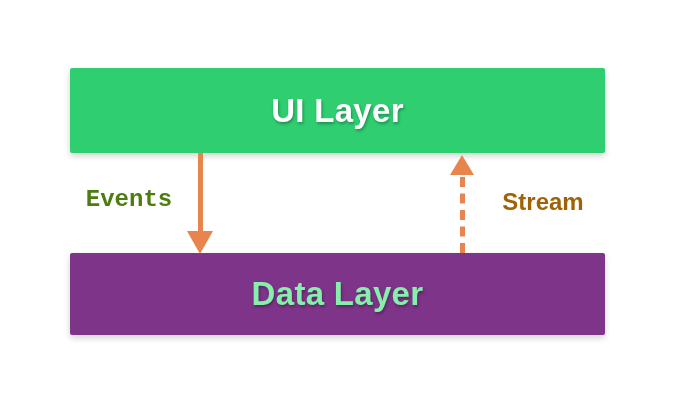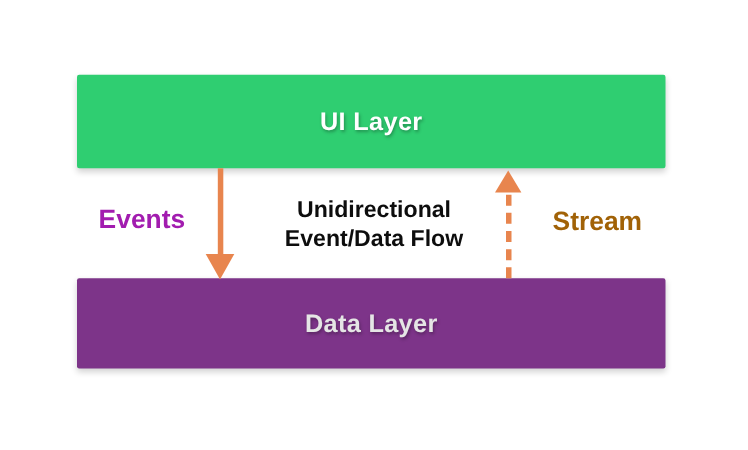--- a/index.html
+++ b/index.html
@@ -20,21 +20,21 @@
     width: 535px;
     border-radius: 2px;
     box-shadow: 0 3px 6px rgba(0,0,0,0.18);
     display: flex;
     align-items: center;
     justify-content: center;
   }
   .layer-ui   { top: 68px;  height: 85px; }
   .layer-data { top: 253px; height: 82px; }
   .layer-label {
-    font-size: 23px;
+    font-size: 33px;
     font-weight: 700;
     letter-spacing: 0.3px;
     text-shadow: 1px 2px 3px rgba(0,0,0,0.3);
   }
   .flow-label {
     position: absolute;
     width: 118px;
     font-size: 24px;
     font-weight: 700;
     text-align: center;
@@ -95,31 +95,27 @@
 </head>
 <body>
 
 <div class="canvas">
 
   <div class="layer layer-ui" style="background-color: rgb(47, 206, 113);">
     <span class="layer-label" style="color: rgb(255, 255, 255);">UI Layer</span>
   </div>
 
   <div class="layer layer-data" style="background-color: rgb(125, 52, 137);">
-    <span class="layer-label" style="color: #e5e5e5;">Data Layer</span>
+    <span class="layer-label" style="color: #86efac;">Data Layer</span>
   </div>
 
   <div class="events-shaft" style="background-color: rgb(232, 133, 78);"></div>
   <div class="events-head" style="border-top-color: rgb(232, 133, 78);"></div>
 
   <div class="stream-head" style="border-bottom-color: rgb(232, 133, 78);"></div>
   <div class="stream-shaft" style="border-left-color: rgb(232, 133, 78);"></div>
 
-  <div class="flow-label label-events" style="color: #a21caf;">Events</div>
+  <div class="flow-label label-events" style="color: #4d7c0f; font-family: Liberation Mono, monospace;">Events</div>
 
   <div class="flow-label label-stream" style="color: #a16207;">Stream</div>
 
-  <div class="center-caption" style="color: rgb(13, 13, 13);">
-    <div>Unidirectional</div>
-    <div>Event/Data Flow</div>
-  </div>
 
 </div>
 
 </body></html>

